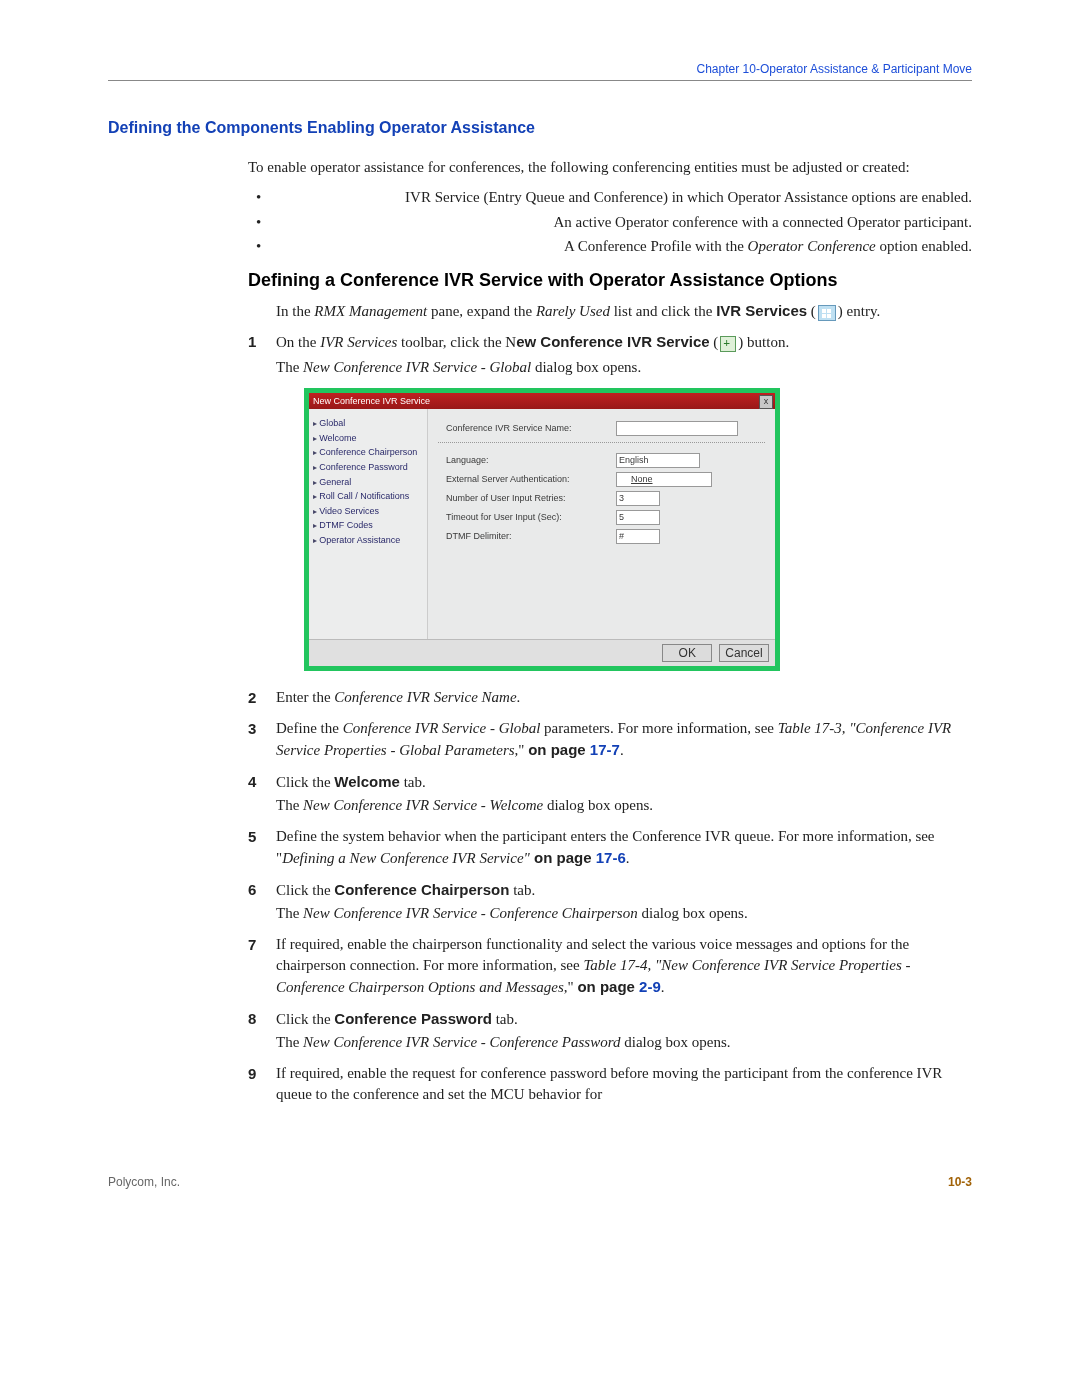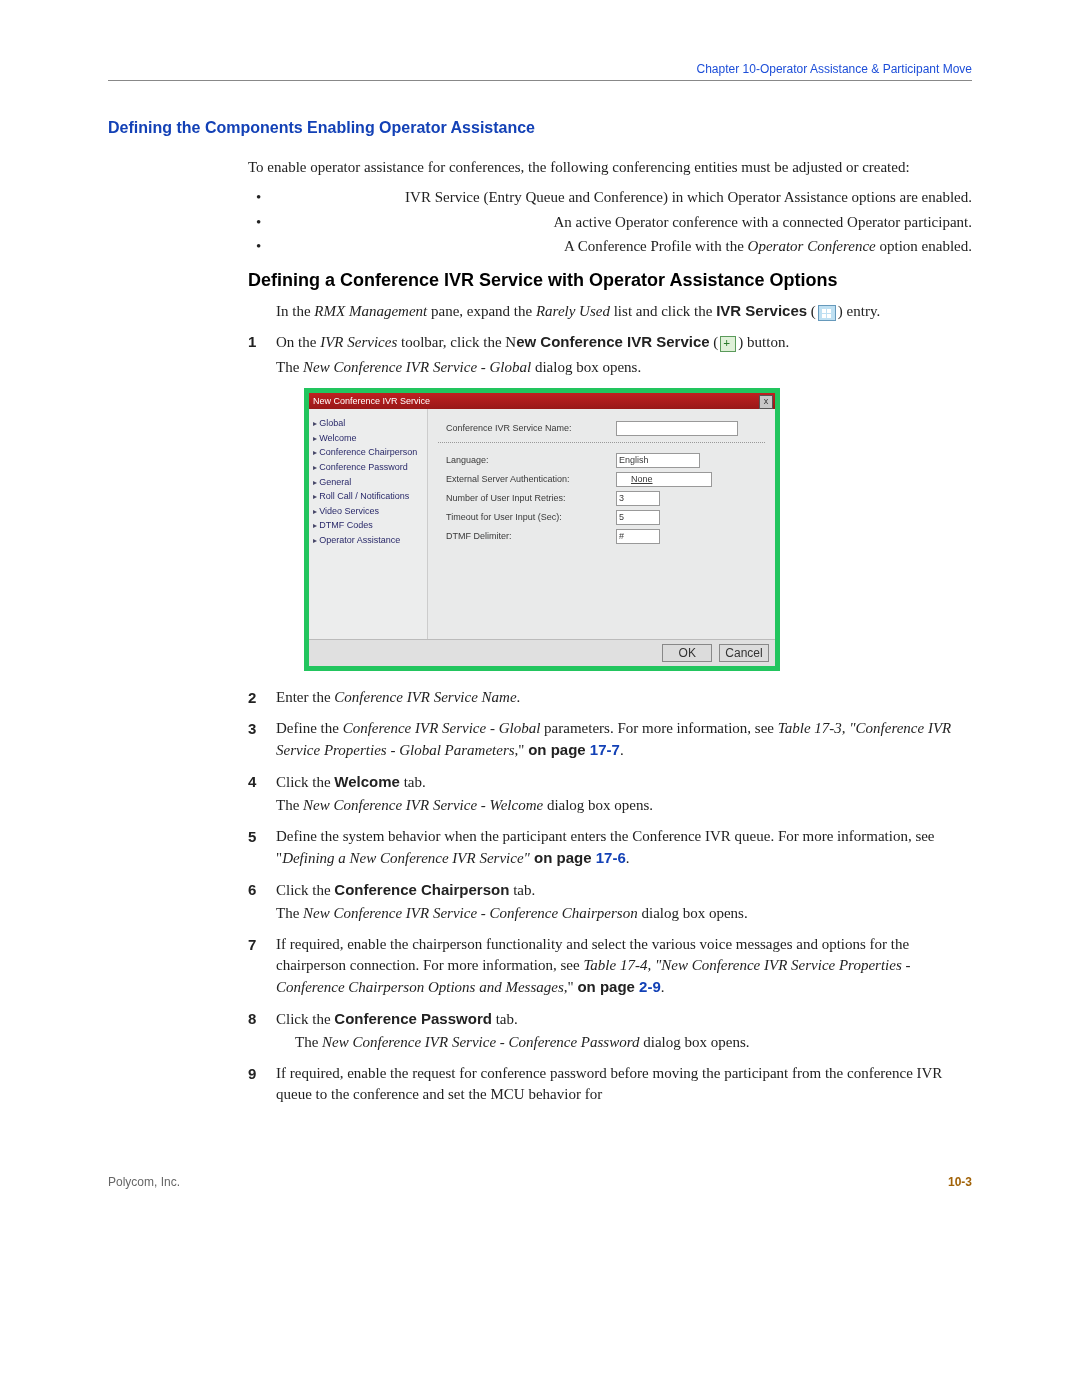--- a/index.html
+++ b/index.html
@@ -333,21 +333,21 @@
           <span>The </span><span class="italic">New Conference IVR Service - Conference Chairperson</span><span> dialog box opens.</span>
         </div>
       </li>
 
       <li>
         <span>If required, enable the chairperson functionality and select the various voice messages and options for the chairperson connection. For more information, see </span><span class="italic">Table 17-4, "New Conference IVR Service Properties - Conference Chairperson Options and Messages</span><span>," </span><span class="bold">on page </span><span class="xref">2-9</span><span>.</span>
       </li>
 
       <li>
         <span>Click the </span><span class="bold">Conference Password</span><span> tab.</span>
-        <div style="margin-top:2px;margin-left:19px;">
+        <div style="margin-top:2px;">
           <span>The </span><span class="italic">New Conference IVR Service - Conference Password</span><span> dialog box opens.</span>
         </div>
       </li>
 
       <li>
         <span>If required, enable the request for conference password before moving the participant from the conference IVR queue to the conference and set the MCU behavior for</span>
       </li>
 
     </ol>
   </div>

